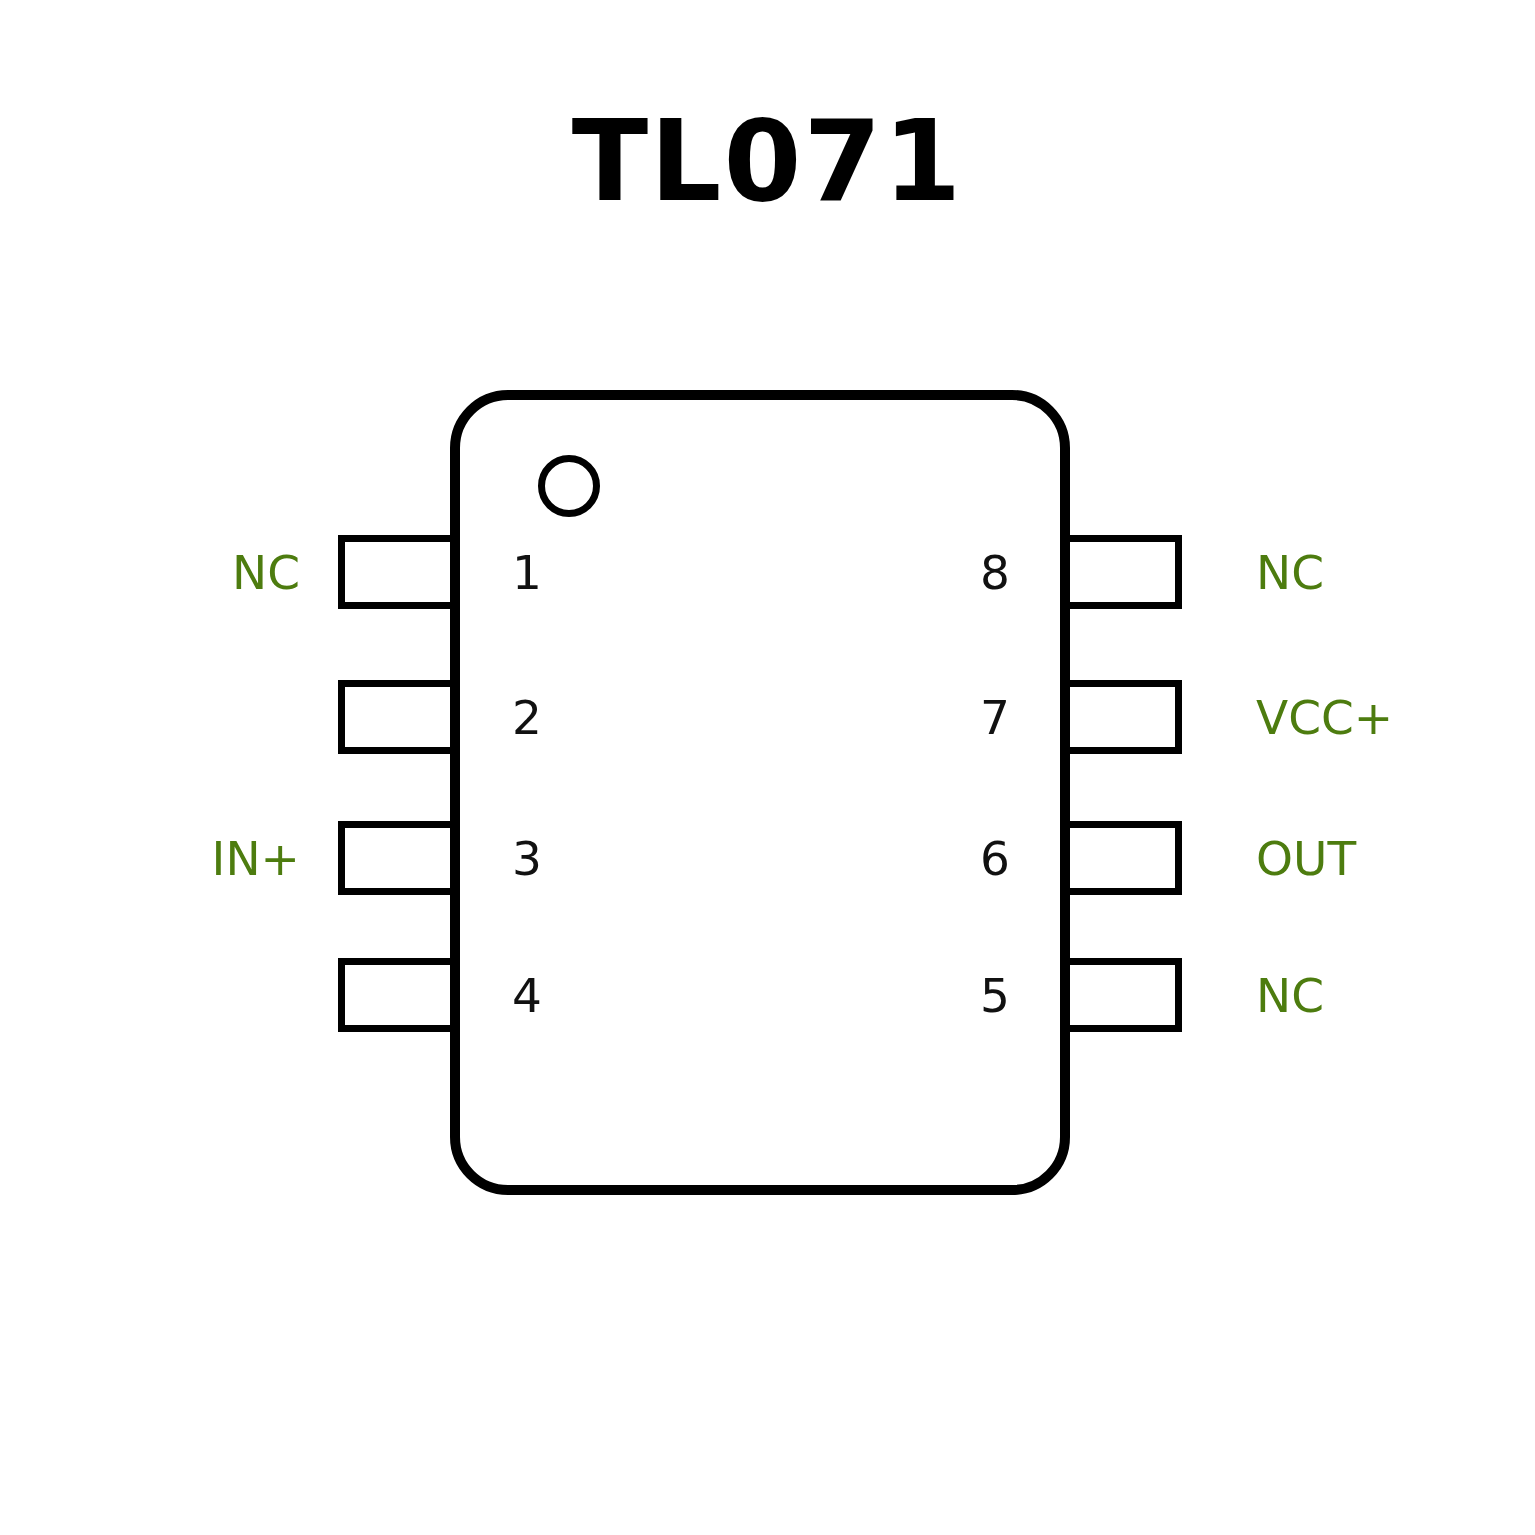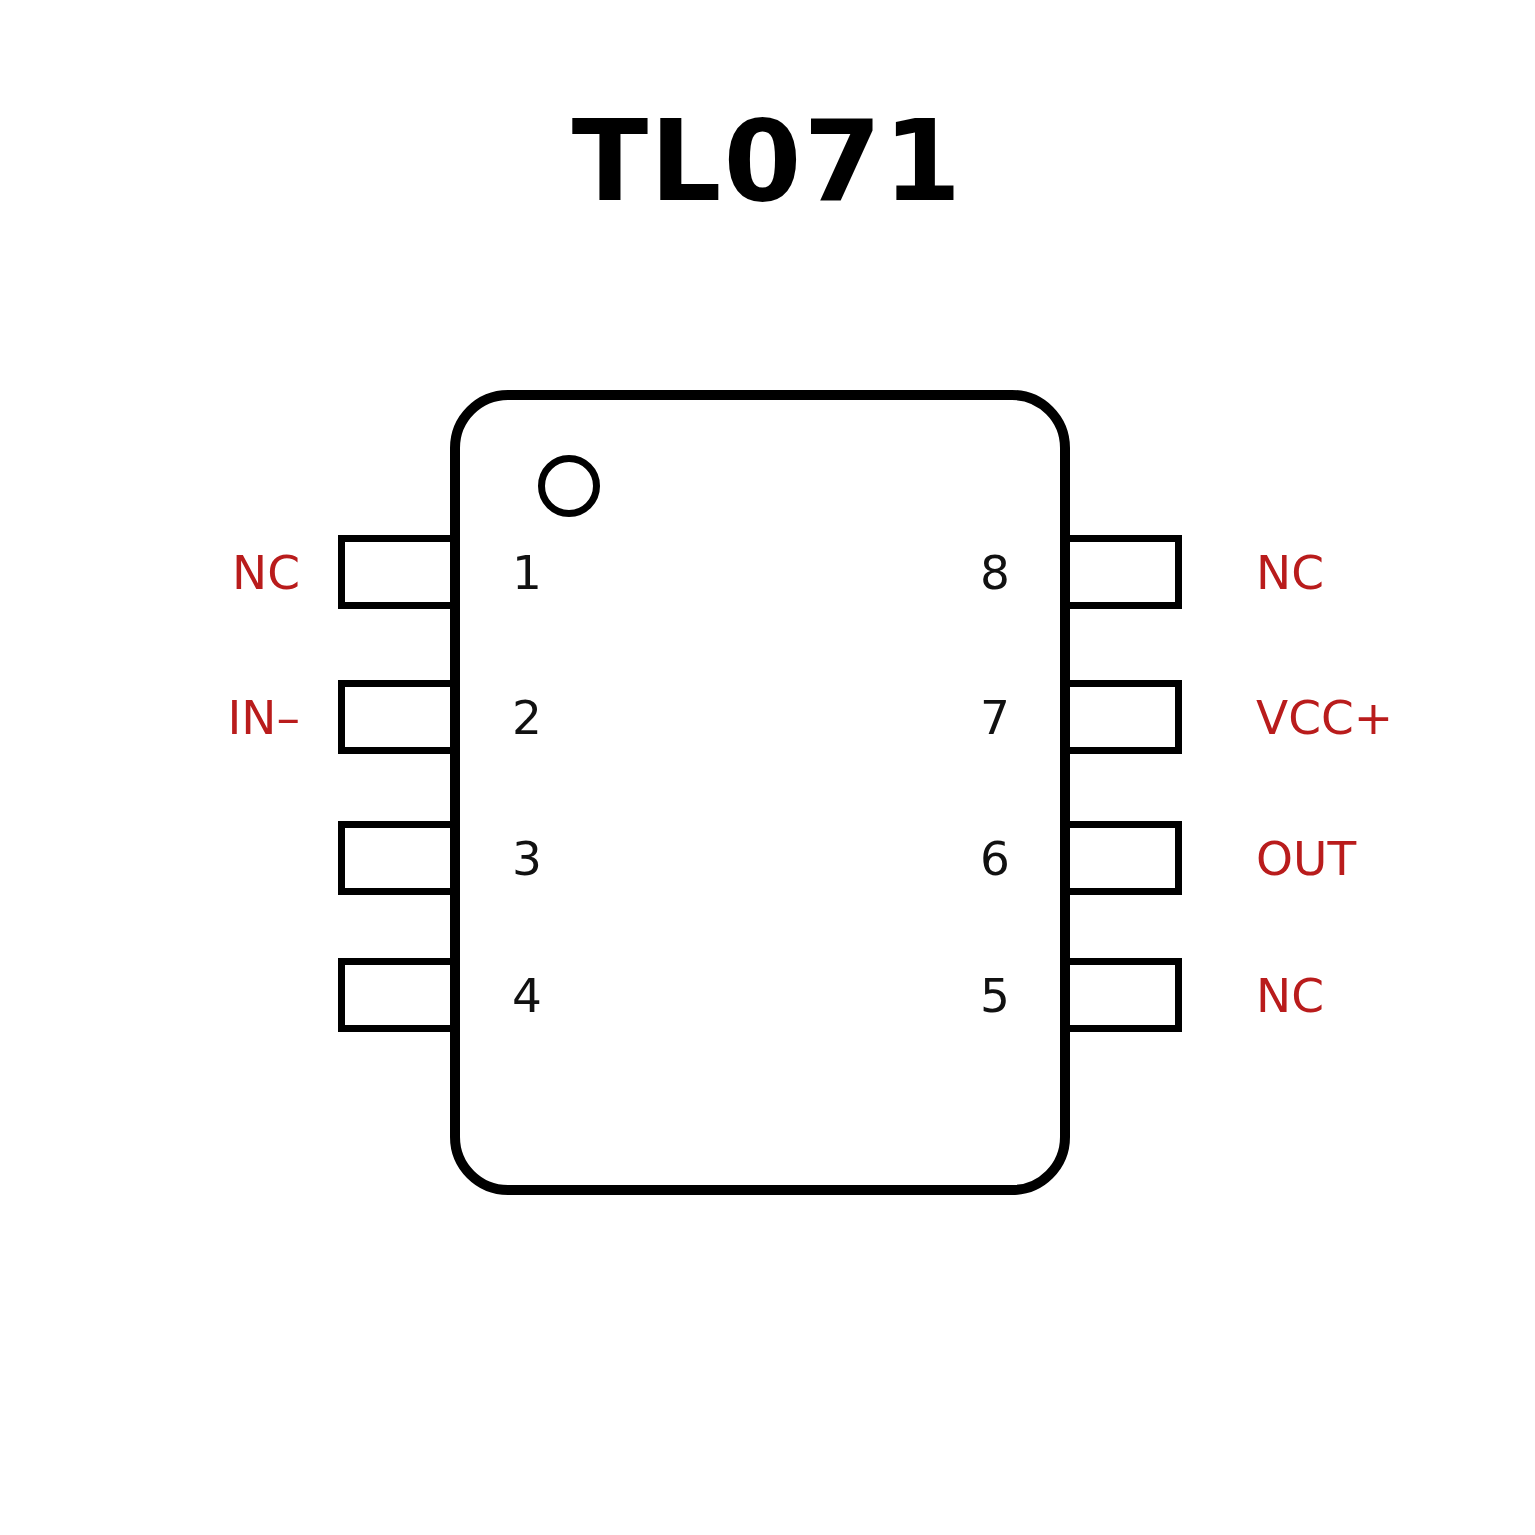--- a/index.html
+++ b/index.html
@@ -63,21 +63,21 @@
   .pin-rect.right { left: 1062px; }
   .row-1 { top: 535px; }
   .row-2 { top: 680px; }
   .row-3 { top: 821px; }
   .row-4 { top: 958px; }
   .pin-label {
     position: absolute;
     height: 64px;
     line-height: 64px;
     font-size: 47px;
-    color: #b91c1c;
+    color: #4d7c0f;
     z-index: 4;
     white-space: nowrap;
   }
   .pin-label.left {
     left: 0;
     width: 300px;
     text-align: right;
   }
   .pin-label.right {
     left: 1256px;
@@ -121,21 +121,21 @@
   <div class="pin-rect left row-2"></div>
   <div class="pin-rect left row-3"></div>
   <div class="pin-rect left row-4"></div>
 
   <div class="pin-rect right row-1"></div>
   <div class="pin-rect right row-2"></div>
   <div class="pin-rect right row-3"></div>
   <div class="pin-rect right row-4"></div>
 
   <div class="pin-label left lrow-1">NC</div>
-  <div class="pin-label left lrow-2">IN–</div>
+  <div class="pin-label left lrow-3">IN+</div>
 
   <div class="pin-label right lrow-1">NC</div>
   <div class="pin-label right lrow-2">VCC+</div>
   <div class="pin-label right lrow-3">OUT</div>
   <div class="pin-label right lrow-4">NC</div>
 
   <div class="pin-number left lrow-1">1</div>
   <div class="pin-number left lrow-2">2</div>
   <div class="pin-number left lrow-3">3</div>
   <div class="pin-number left lrow-4">4</div>

